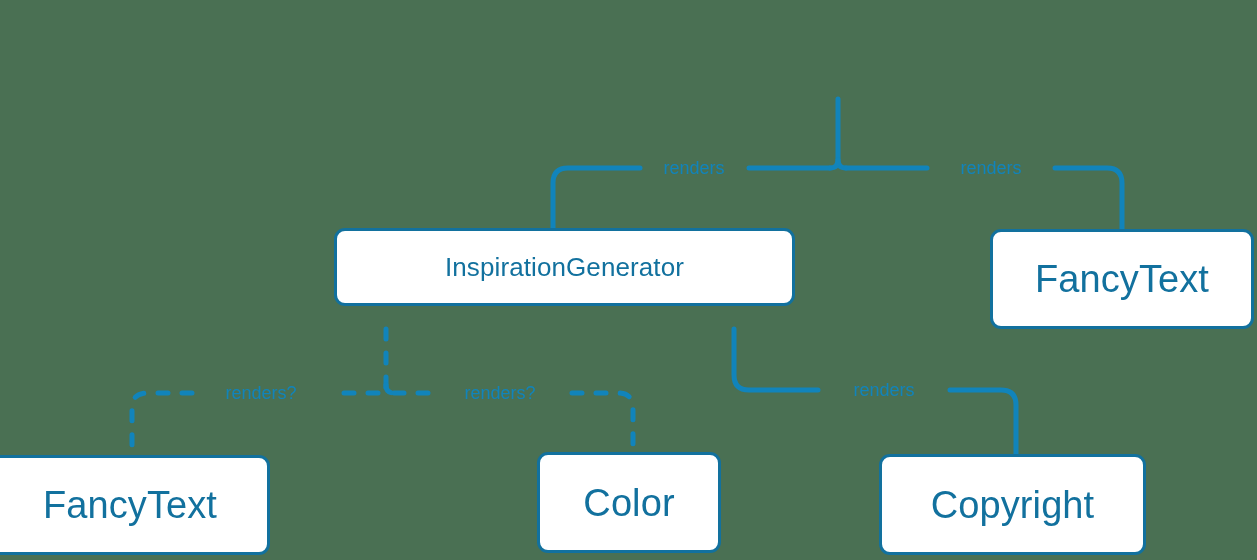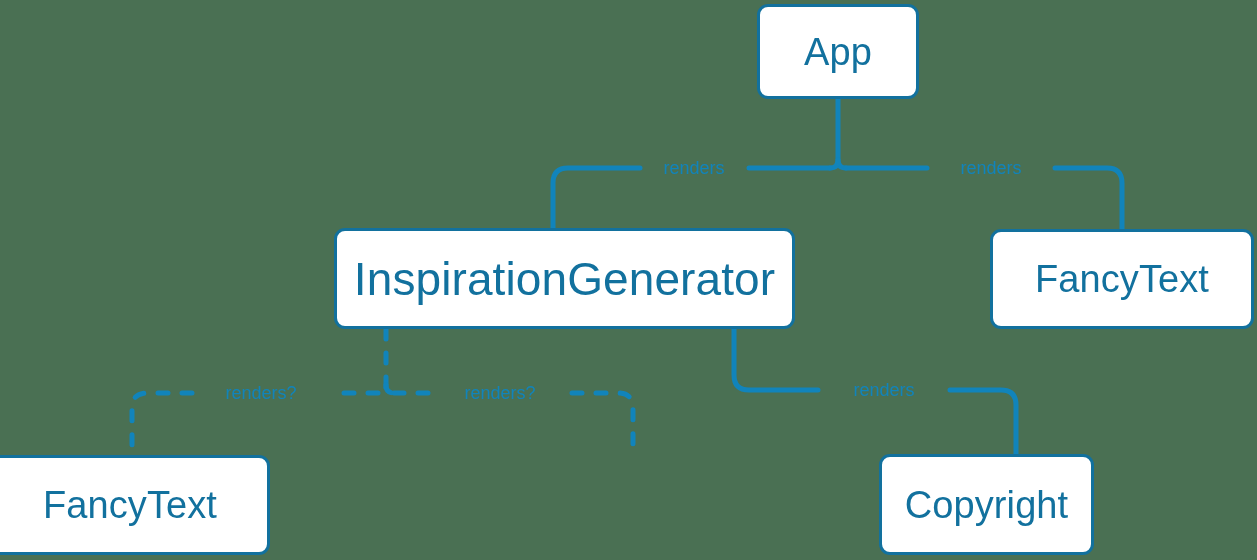--- a/index.html
+++ b/index.html
@@ -75,38 +75,38 @@
     <path d="M 378 393 L 330 393" fill="none" stroke="#1184bb" stroke-width="5" stroke-linecap="round" stroke-dasharray="10 14"></path>
     <path d="M 192 393 L 147 393 Q 132 393 132 408 L 132 455" fill="none" stroke="#1184bb" stroke-width="5" stroke-linecap="round" stroke-dasharray="10 14"></path>
 
     <path d="M 394 393 L 430 393" fill="none" stroke="#1184bb" stroke-width="5" stroke-linecap="round" stroke-dasharray="10 14"></path>
     <path d="M 572 393 L 618 393 Q 633 393 633 408 L 633 452" fill="none" stroke="#1184bb" stroke-width="5" stroke-linecap="round" stroke-dasharray="10 14"></path>
 
     <path d="M 734 329 L 734 375 Q 734 390 749 390 L 818 390" fill="none" stroke="#1184bb" stroke-width="5" stroke-linecap="round"></path>
     <path d="M 950 390 L 1001 390 Q 1016 390 1016 405 L 1016 454" fill="none" stroke="#1184bb" stroke-width="5" stroke-linecap="round"></path>
   </svg>
 
-  <div class="node" style="left:757px; top:4px; width:162px; height:95px; font-size:38px;">
-    <span class="node-label">App</span>
-  </div>
 
-  <div class="node" style="left:334px; top:228px; width:461px; height:101px; font-size:46px;">
+  <div class="node" style="left:334px; top:228px; width:461px; height:78px; font-size:26px;">
     <span class="node-label">InspirationGenerator</span>
   </div>
 
   <div class="node" style="left:990px; top:229px; width:264px; height:100px; font-size:38px;">
     <span class="node-label">FancyText</span>
   </div>
 
   <div class="node" style="left:-10px; top:455px; width:280px; height:100px; font-size:38px;">
     <span class="node-label">FancyText</span>
   </div>
 
+  <div class="node" style="left:537px; top:452px; width:184px; height:101px; font-size:38px;">
+    <span class="node-label">Color</span>
+  </div>
 
-  <div class="node" style="left:879px; top:454px; width:215px; height:101px; font-size:38px;">
+  <div class="node" style="left:879px; top:454px; width:267px; height:101px; font-size:38px;">
     <span class="node-label">Copyright</span>
   </div>
 
   <div class="edge-label" style="left:694px; top:168px;">renders</div>
 
   <div class="edge-label" style="left:991px; top:168px;">renders</div>
 
   <div class="edge-label" style="left:261px; top:393px;">renders?</div>
 
   <div class="edge-label" style="left:500px; top:393px;">renders?</div>

